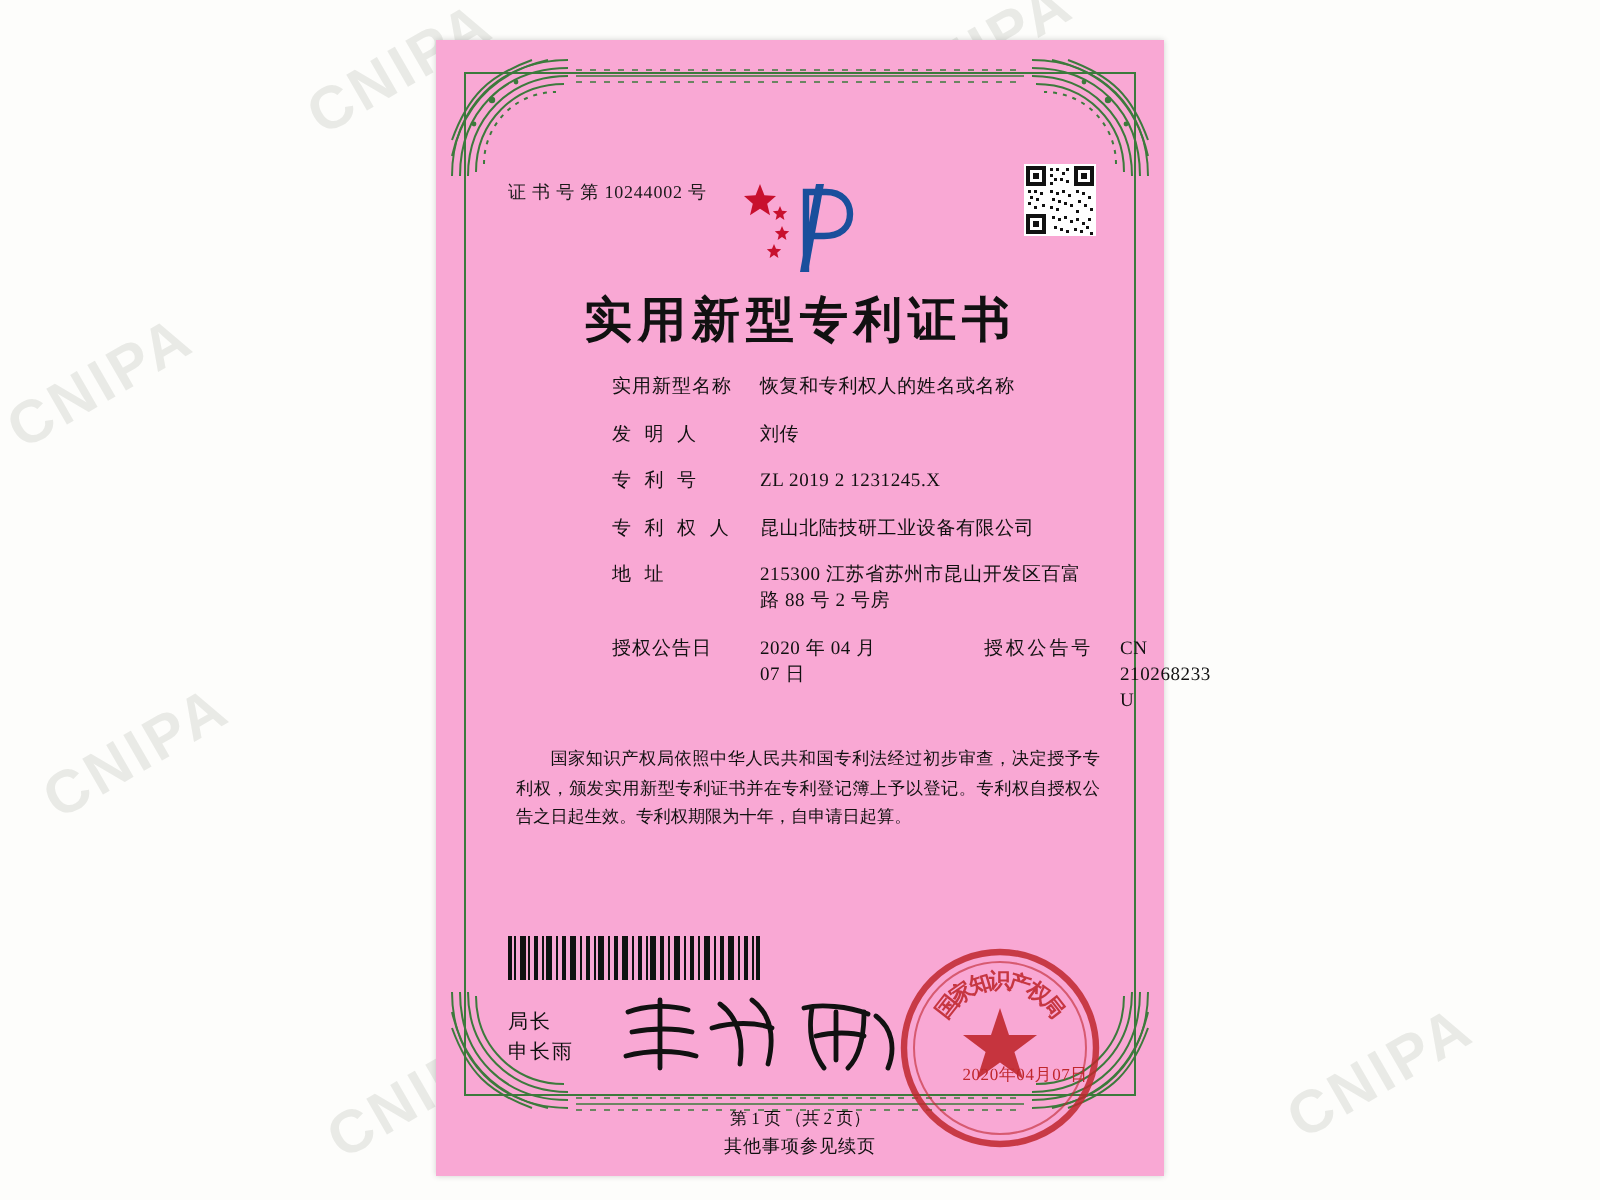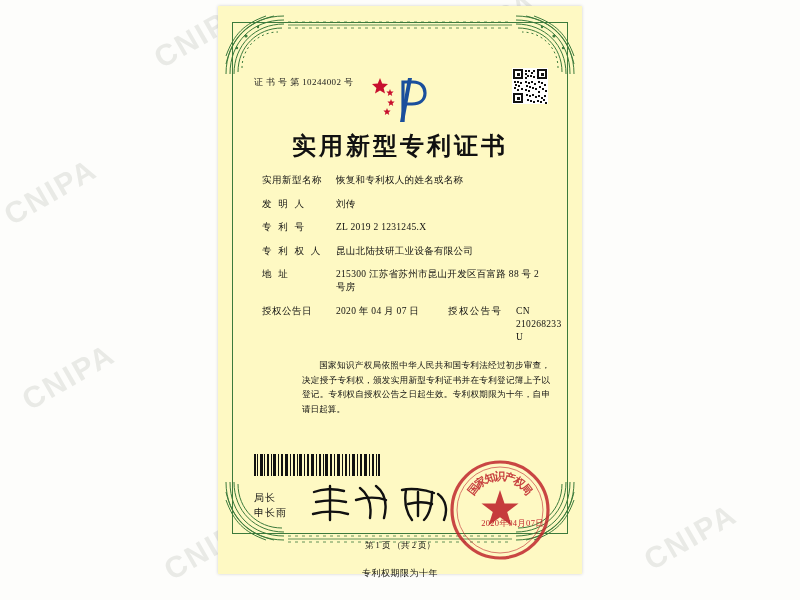--- a/index.html
+++ b/index.html
@@ -37,24 +37,24 @@
   .wm4 { left: 420px;  top: 175px; font-size: 30px; }
   .wm5 { left: 18px;   top: 360px; font-size: 30px; }
   .wm6 { left: 470px;  top: 400px; font-size: 30px; }
   .wm7 { left: 160px;  top: 530px; font-size: 30px; }
   .wm8 { left: 640px;  top: 520px; font-size: 30px; }
 
   
   .cert {
     position: absolute;
     left: 218px;
-    top: 6px;
+    top: 20px;
     width: 364px;
     height: 568px;
-    background: #fef9c3;
+    background: #f9a8d4;
     box-shadow: 0 0 3px rgba(0,0,0,0.18);
   }
   .cert-inner-border {
     position: absolute;
     left: 14px;
     top: 16px;
     right: 14px;
     bottom: 40px;
     border: 1px solid #3c7a3c;
     box-sizing: border-box;
@@ -134,20 +134,21 @@
     display: flex;
     align-items: baseline;
     margin-bottom: 10.5px;
     line-height: 13px;
   }
   .flabel {
     width: 74px;
     flex: 0 0 74px;
     letter-spacing: 2.2px;
     white-space: nowrap;
+    margin-left: 44px;
   }
   .flabel.narrow { letter-spacing: 0.5px; }
   .fvalue {
     flex: 1;
     letter-spacing: 0.3px;
   }
   .frow-split { display: flex; }
   .frow-split .half { display: flex; align-items: baseline; }
   .frow-split .half.left { width: 186px; flex: 0 0 186px; }
   .frow-split .half .flabel { width: 74px; flex: 0 0 74px; }
@@ -157,21 +158,20 @@
   .body-text {
     position: absolute;
     left: 40px;
     right: 32px;
     top: 352px;
     font-family: "Liberation Serif", serif;
     font-size: 8.6px;
     line-height: 14.5px;
     color: #111;
     text-align: justify;
-    margin-left: 44px;
   }
   .body-text p {
     margin: 0 0 3px 0;
     text-indent: 2em;
   }
 
   
   .barcode {
     position: absolute;
     left: 36px;
@@ -541,14 +541,14 @@
           <text x="52" y="22" text-anchor="middle" transform="rotate(35 52 52)">权</text>
           <text x="52" y="22" text-anchor="middle" transform="rotate(52 52 52)">局</text>
         </g>
       </svg>
     </div>
     <div class="seal-date">2020年04月07日</div>
 
     <div class="page-no">第 1 页 （共 2 页）</div>
   </div>
 
-  <div class="footer-note">专利权期限为十年</div>
+  <div class="footer-note">其他事项参见续页</div>
 </div>
 
 </body></html>

